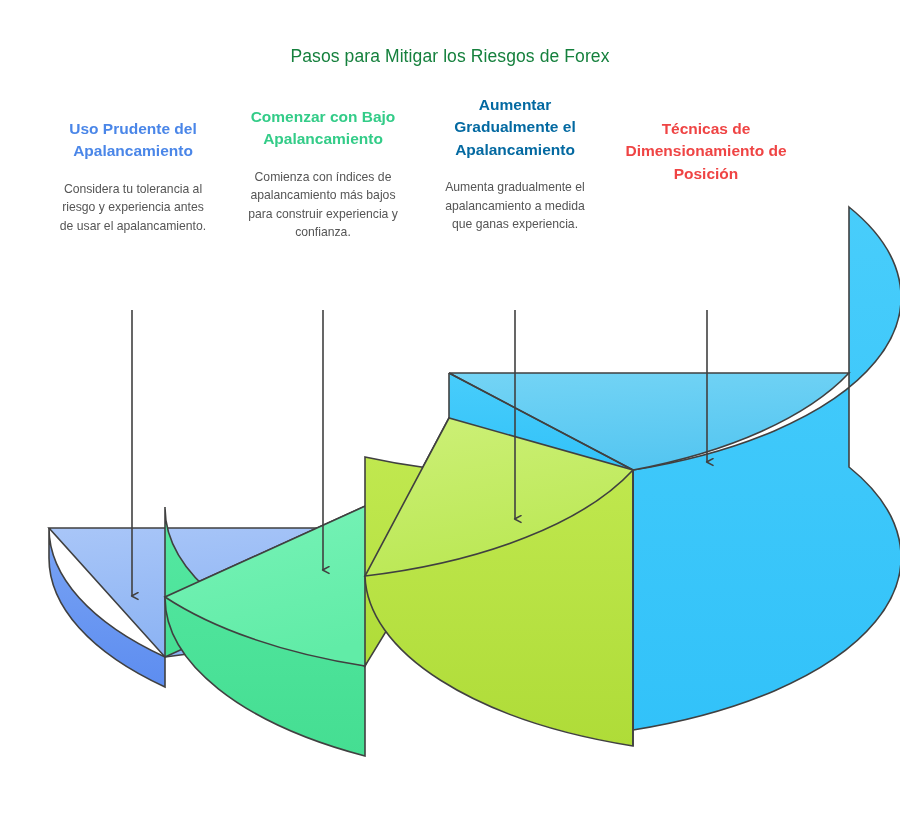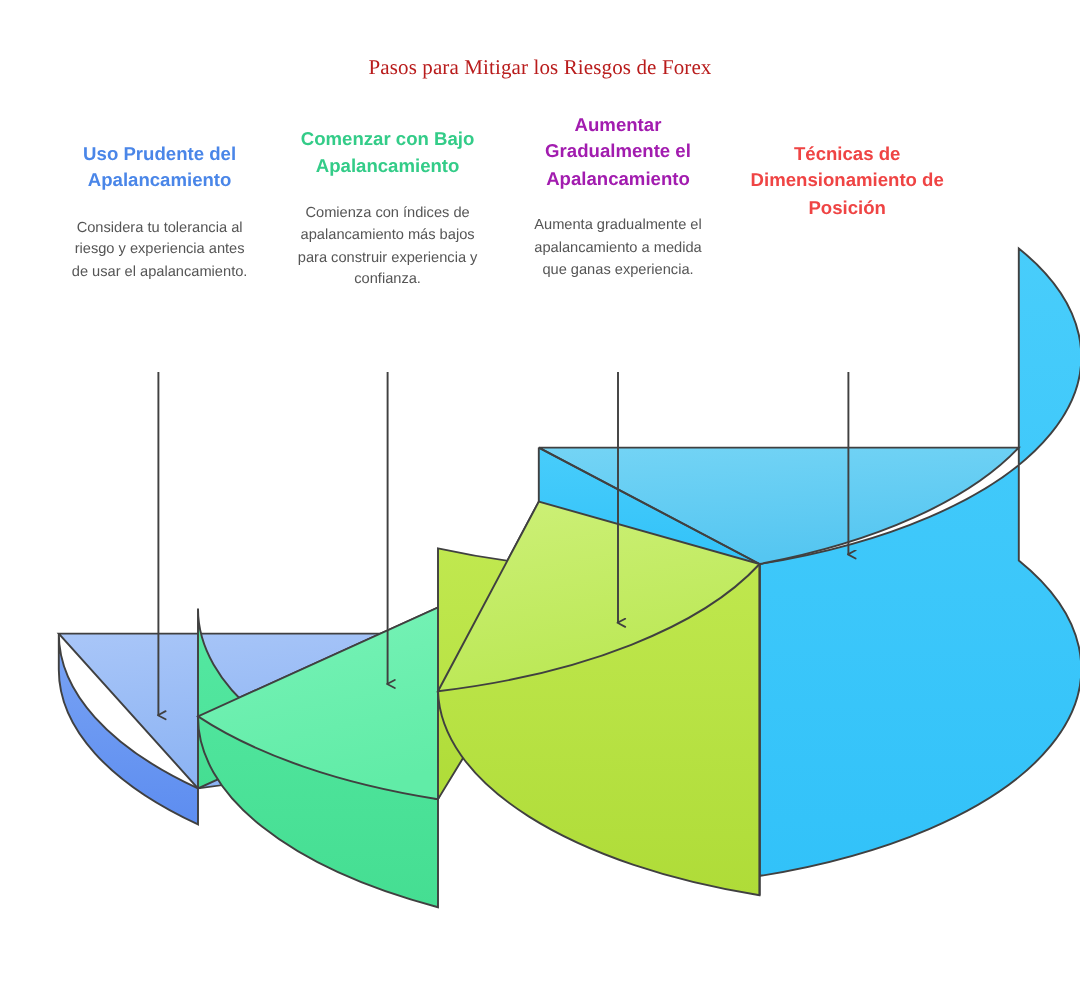--- a/index.html
+++ b/index.html
@@ -69,34 +69,34 @@
     top: 0;
     width: 900px;
     height: 829px;
   }
 </style>
 </head>
 <body style="background: rgb(255, 255, 255);">
 
 <div id="infographic">
 
-  <div id="chart-title" style="color: #b91c1c; font-family: Liberation Serif, serif;">Pasos para Mitigar los Riesgos de Forex</div>
+  <div id="chart-title" style="color: #15803d;">Pasos para Mitigar los Riesgos de Forex</div>
 
   <div class="label-column" id="label-column-2">
     <p class="label-heading" style="color:#33cc88">Comenzar con Bajo Apalancamiento</p>
     <p class="label-body" style="color: rgb(85, 85, 85);">Comienza con índices de apalancamiento más bajos para construir experiencia y confianza.</p>
   </div>
 
   <div class="label-column" id="label-column-1">
     <p class="label-heading" style="color:#4a86e8">Uso Prudente del Apalancamiento</p>
     <p class="label-body" style="color: rgb(85, 85, 85);">Considera tu tolerancia al riesgo y experiencia antes de usar el apalancamiento.</p>
   </div>
 
   <div class="label-column" id="label-column-3">
-    <p class="label-heading" style="color:#a21caf">Aumentar Gradualmente el Apalancamiento</p>
+    <p class="label-heading" style="color:#0369a1">Aumentar Gradualmente el Apalancamiento</p>
     <p class="label-body" style="color: rgb(85, 85, 85);">Aumenta gradualmente el apalancamiento a medida que ganas experiencia.</p>
   </div>
 
   <div class="label-column" id="label-column-4">
     <p class="label-heading" style="color:#ef4444">Técnicas de Dimensionamiento de Posición</p>
   </div>
 
   <svg id="stage" viewBox="0 0 900 829" xmlns="http://www.w3.org/2000/svg">
     <defs>
 

